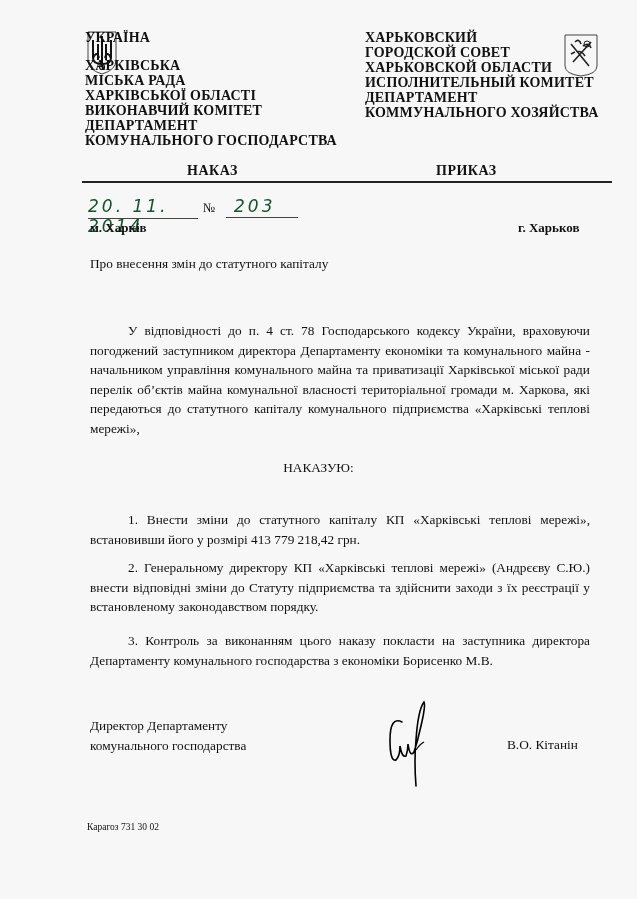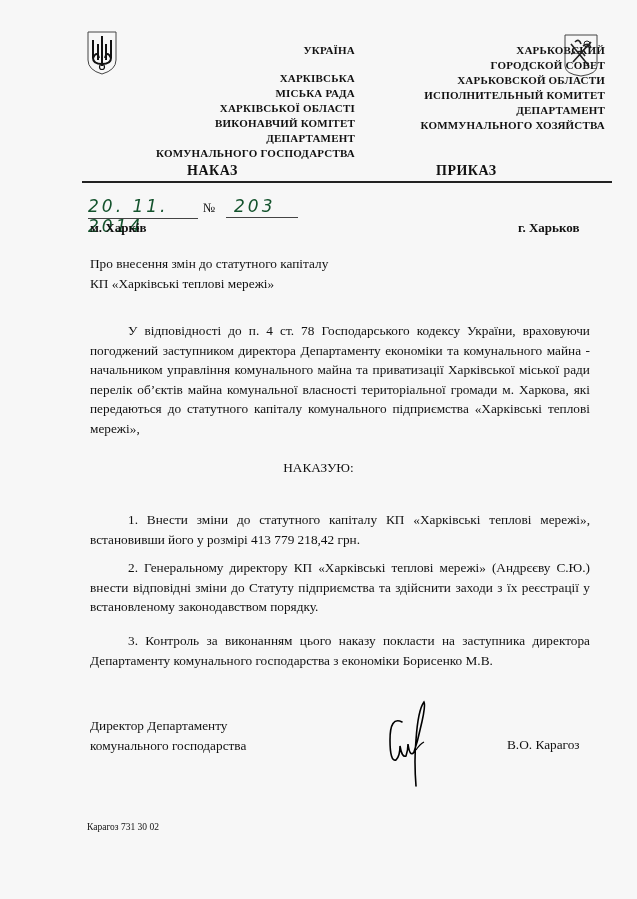--- a/index.html
+++ b/index.html
@@ -6,23 +6,23 @@
     body {
       width: 637px; height: 899px;
       background: #f7f7f7;
       font-family: "Liberation Serif", "DejaVu Serif", serif;
       color: #111;
       position: relative;
       overflow: hidden;
     }
     .abs { position: absolute; }
     .hdr-col {
-      position: absolute; top: 43px;
-      text-align: right;
-      font-weight: bold; font-size: 11px; line-height: 15px;
+      position: absolute; top: 30px;
+      text-align: left;
+      font-weight: bold; font-size: 14px; line-height: 15px;
       letter-spacing: 0.2px;
     }
     .hdr-col .country { margin-bottom: 13px; }
     #hdr-left { left: 85px; width: 270px; }
     #hdr-right { left: 365px; width: 240px; }
     .doc-type {
       position: absolute; top: 163px;
       font-weight: bold; font-size: 14px; letter-spacing: 0.5px;
     }
     #doc-type-left { left: 187px; }
@@ -102,21 +102,20 @@
 <div class="rule"></div>
 
 <div id="date-field" class="abs handwritten">20. 11. 2014</div>
 <div id="number-label" class="abs">№</div>
 <div id="number-field" class="abs handwritten" style="padding-left:8px;box-sizing:border-box">203</div>
 <div id="city-left" class="abs city">м. Харків</div>
 <div id="city-right" class="abs city">г. Харьков</div>
 
 <div id="subject" class="abs body-text">
   <div>Про внесення змін до статутного капіталу</div>
-  <div>КП «Харківські теплові мережі»</div>
 </div>
 
 <div id="preamble" class="para body-text">
   <span class="first"></span><span>У відповідності до п. 4 ст. 78 Господарського кодексу України, враховуючи погоджений заступником директора Департаменту економіки та комунального майна - начальником управління комунального майна та приватизації Харківської міської ради перелік об’єктів майна комунальної власності територіальної громади м. Харкова, які передаються до статутного капіталу комунального підприємства «Харківські теплові мережі»,</span>
 </div>
 
 <div id="order-word" class="abs">НАКАЗУЮ:</div>
 
 <div id="item1" class="para body-text">
   <span class="first"></span><span>1. Внести зміни до статутного капіталу КП «Харківські теплові мережі», встановивши його у розмірі 413 779 218,42 грн.</span>
@@ -129,15 +128,15 @@
 </div>
 
 <div id="signer-title" class="abs">
   <div>Директор Департаменту</div>
   <div>комунального господарства</div>
 </div>
 <svg id="signature" class="abs" width="70" height="90" viewBox="0 0 70 90">
   <path d="M24 22 Q12 16 12 40 Q12 62 18 60 Q22 56 22 46 Q24 58 28 56 Q30 50 30 44 Q32 58 36 52 Q40 40 42 30 Q48 6 46 2 Q40 10 38 40 Q36 60 38 86" fill="none" stroke="#000" stroke-width="1.6" stroke-linecap="round"></path>
   <path d="M38 50 Q42 44 46 42" fill="none" stroke="#000" stroke-width="1.2"></path>
 </svg>
-<div id="signer-name" class="abs">В.О. Карагоз</div>
+<div id="signer-name" class="abs">В.О. Кітанін</div>
 
 <div id="footer-note" class="abs">Карагоз 731 30 02</div>
 
 </body></html>

